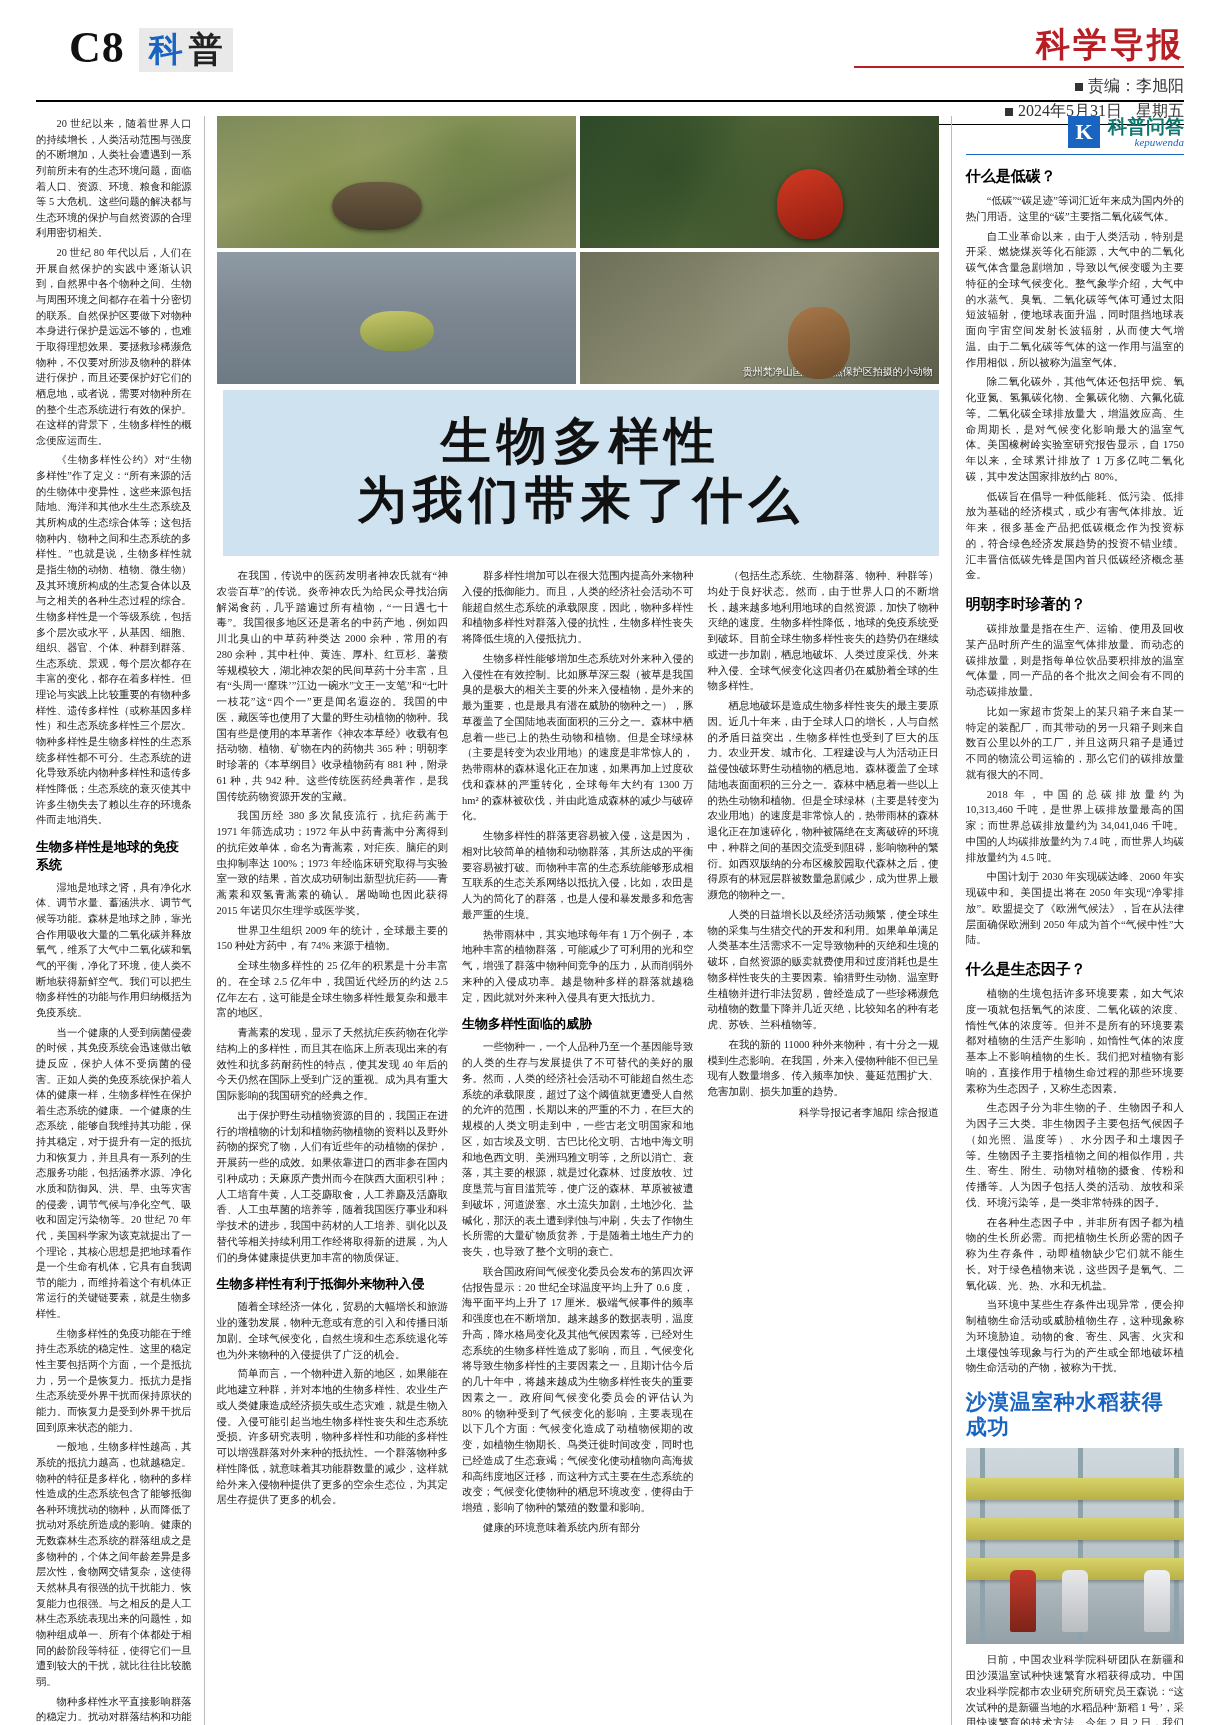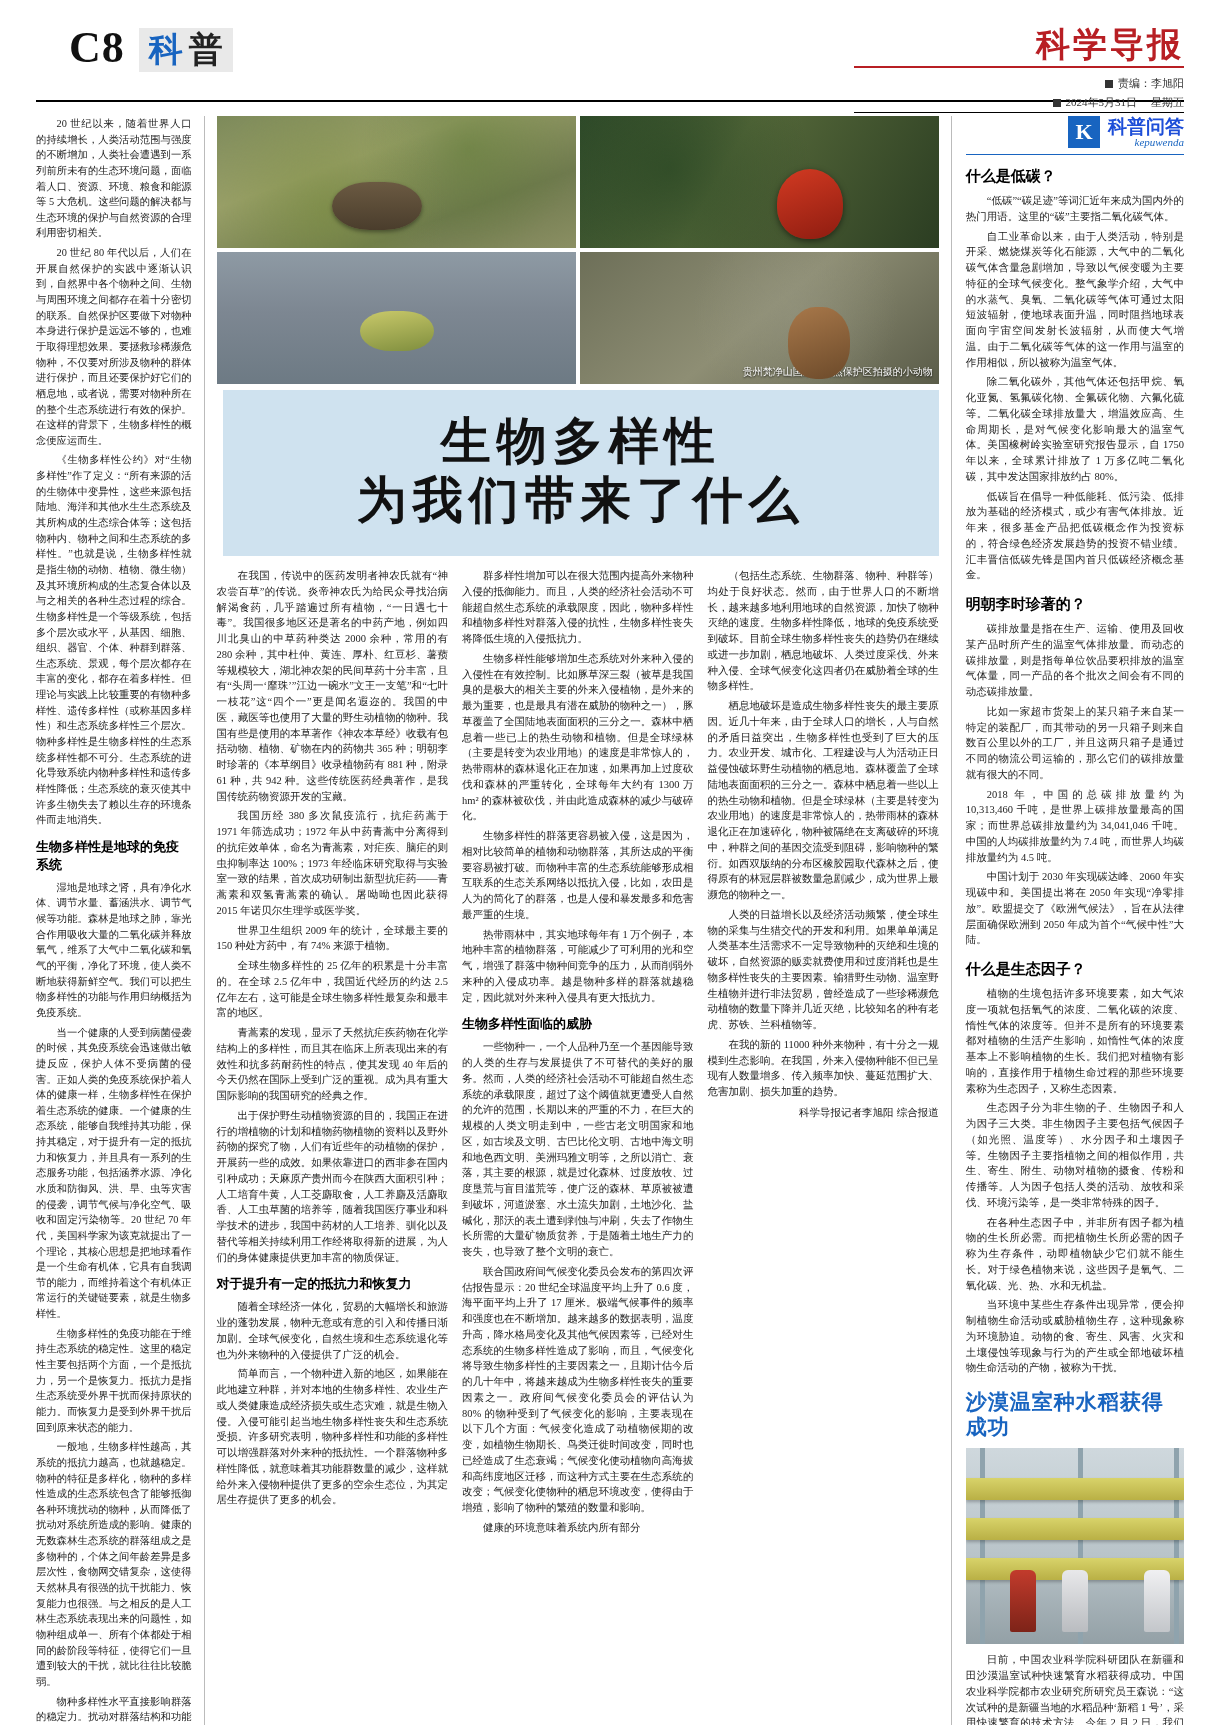--- a/index.html
+++ b/index.html
@@ -15,21 +15,21 @@
 
   
   .masthead { display:flex; align-items:flex-start; justify-content:space-between; padding-top:26px; height:96px; }
   .mast-left { display:flex; align-items:center; gap:14px;margin-left:33px; }
   .mast-page { font-family:"Liberation Serif", serif; font-size:44px; font-weight:bold; letter-spacing:1px; color:#111; line-height:1; padding-bottom:4px;}
   .mast-cat { background:#e9e9e9; padding:4px 10px 6px 10px; display:flex; gap:6px; }
   .mast-cat span { font-family:"DejaVu Sans", sans-serif; font-weight:bold; font-size:34px; color:#1864c0; line-height:1; }
   .mast-cat span.c2 { color:#222; }
   .mast-right { text-align:right; padding-top:2px; }
   .mast-logo { font-family:"Liberation Serif", serif; font-size:34px; font-weight:bold; color:#b81f24; letter-spacing:3px; line-height:1; }
-  .mast-meta { margin-top:8px; font-size:11px; color:#333; display:flex; justify-content:flex-end; gap:14px; align-items:center;}
+  .mast-meta { margin-top:8px; font-size:16px; color:#333; display:flex; justify-content:flex-end; gap:14px; align-items:center;}
   .mast-meta .blk { display:inline-block; width:8px; height:8px; background:#333; margin-right:5px; vertical-align:middle;}
   .rule-red { border-top:2px solid #b81f24; margin-top:4px; width:330px; margin-left:auto;}
   .rule-black { border-top:1px solid #000; margin-top:2px; width:330px; margin-left:auto;}
   .hr-main { border-top:2px solid #000; margin:4px 0 0 0; }
 
   
   .content { display:flex; gap:0; padding-top:14px; }
   .col-left { width:172px; padding-right:12px; border-right:1px solid #bbb; }
   .col-mid { width:762px; padding:0 12px; }
   .col-right { width:238px; padding-left:14px; border-left:1px solid #bbb; }
@@ -65,21 +65,21 @@
   .headline-box .l1 { font-family:"DejaVu Sans", sans-serif; font-weight:bold; font-size:50px; letter-spacing:6px; color:#111; line-height:1.18;}
   .headline-box .l2 { font-family:"DejaVu Sans", sans-serif; font-weight:bold; font-size:50px; letter-spacing:6px; color:#111; line-height:1.18;}
 
   .mid-cols { display:flex; gap:14px; margin-top:12px; }
   .mid-cols .mc { width:33.3%; }
   .byline { text-align:right; font-size:10.5px; margin-top:6px; font-family:"DejaVu Sans", sans-serif; }
 
   
   .qa-head { display:flex; align-items:center; justify-content:flex-end; gap:8px; }
   .qa-k { width:32px; height:32px; background:#1864c0; color:#fff; font-family:"Liberation Serif", serif; font-weight:bold; font-size:22px; display:flex; align-items:center; justify-content:center; }
-  .qa-title { font-family:"DejaVu Sans", sans-serif; font-weight:bold; font-size:19px; color:#1d4ed8; line-height:1;}
+  .qa-title { font-family:"DejaVu Sans", sans-serif; font-weight:bold; font-size:19px; color:#0f766e; line-height:1;}
   .qa-sub { font-family:"Liberation Serif", serif; font-size:11px; color:#1864c0; font-style:italic; text-align:right; }
   .qa-rule { border-top:1px solid #1864c0; margin:6px 0 10px 0; }
   h4.qa { font-family:"DejaVu Sans", sans-serif; font-size:15px; font-weight:bold; margin:12px 0 7px 0; color:#000; }
   .sub-headline { font-family:"DejaVu Sans", sans-serif; font-size:21px; font-weight:bold; color:#1864c0; margin:14px 0 8px 0; letter-spacing:1px; line-height:1.2;}
   .greenhouse { width:100%; height:196px; position:relative; overflow:hidden; background:linear-gradient(180deg,#cfd8dd 0%,#b9c4c9 55%,#93a0a6 100%); }
   .gh-row { position:absolute; left:0; right:0; height:22px; background:linear-gradient(180deg,#d8d36a,#b9b045); box-shadow:0 2px 3px rgba(0,0,0,.25);}
   .gh-post { position:absolute; top:0; bottom:0; width:5px; background:#8fa3ad; }
   .gh-person { position:absolute; bottom:12px; width:26px; height:62px; border-radius:6px 6px 2px 2px; }
 </style>
 </head>
@@ -144,21 +144,21 @@
       </div>
 
       <div class="mid-cols">
         <div class="mc">
           <p>在我国，传说中的医药发明者神农氏就有“神农尝百草”的传说。炎帝神农氏为给民众寻找治病解渴食药，几乎踏遍过所有植物，“一日遇七十毒”。我国很多地区还是著名的中药产地，例如四川北臭山的中草药种类达 2000 余种，常用的有 280 余种，其中杜仲、黄连、厚朴、红豆杉、薯蓣等规模较大，湖北神农架的民间草药十分丰富，且有“头周一‘靡珠’”江边一碗水”文王一支笔”和“七叶一枝花”这“四个一”更是闻名遐迩的。我国的中医，藏医等也使用了大量的野生动植物的物种。我国有些是使用的本草著作《神农本草经》收载有包括动物、植物、矿物在内的药物共 365 种；明朝李时珍著的《本草纲目》收录植物药有 881 种，附录 61 种，共 942 种。这些传统医药经典著作，是我国传统药物资源开发的宝藏。</p>
           <p>我国历经 380 多次鼠疫流行，抗疟药蒿于 1971 年筛选成功；1972 年从中药青蒿中分离得到的抗疟效单体，命名为青蒿素，对疟疾、脑疟的则虫抑制率达 100%；1973 年经临床研究取得与实验室一致的结果，首次成功研制出新型抗疟药——青蒿素和双氢青蒿素的确认。屠呦呦也因此获得 2015 年诺贝尔生理学或医学奖。</p>
           <p>世界卫生组织 2009 年的统计，全球最主要的 150 种处方药中，有 74% 来源于植物。</p>
           <p>全球生物多样性的 25 亿年的积累是十分丰富的。在全球 2.5 亿年中，我国近代经历的约达 2.5 亿年左右，这可能是全球生物多样性最复杂和最丰富的地区。</p>
           <p>青蒿素的发现，显示了天然抗疟疾药物在化学结构上的多样性，而且其在临床上所表现出来的有效性和抗多药耐药性的特点，使其发现 40 年后的今天仍然在国际上受到广泛的重视。成为具有重大国际影响的我国研究的经典之作。</p>
           <p>出于保护野生动植物资源的目的，我国正在进行的增植物的计划和植物药物植物的资料以及野外药物的探究了物，人们有近些年的动植物的保护，开展药一些的成效。如果依靠进口的西非参在国内引种成功；天麻原产贵州而今在陕西大面积引种；人工培育牛黄，人工茭麝取食，人工养麝及活麝取香、人工虫草菌的培养等，随着我国医疗事业和科学技术的进步，我国中药材的人工培养、驯化以及替代等相关持续利用工作经将取得新的进展，为人们的身体健康提供更加丰富的物质保证。</p>
-          <h3 class="sec">对于提升有一定的抵抗力和恢复力</h3>
+          <h3 class="sec">生物多样性有利于抵御外来物种入侵</h3>
           <p>随着全球经济一体化，贸易的大幅增长和旅游业的蓬勃发展，物种无意或有意的引入和传播日渐加剧。全球气候变化，自然生境和生态系统退化等也为外来物种的入侵提供了广泛的机会。</p>
           <p>简单而言，一个物种进入新的地区，如果能在此地建立种群，并对本地的生物多样性、农业生产或人类健康造成经济损失或生态灾难，就是生物入侵。入侵可能引起当地生物多样性丧失和生态系统受损。许多研究表明，物种多样性和功能的多样性可以增强群落对外来种的抵抗性。一个群落物种多样性降低，就意味着其功能群数量的减少，这样就给外来入侵物种提供了更多的空余生态位，为其定居生存提供了更多的机会。</p>
         </div>
         <div class="mc">
           <p>群多样性增加可以在很大范围内提高外来物种入侵的抵御能力。而且，人类的经济社会活动不可能超自然生态系统的承载限度，因此，物种多样性和植物多样性对群落入侵的抗性，生物多样性丧失将降低生境的入侵抵抗力。</p>
           <p>生物多样性能够增加生态系统对外来种入侵的入侵性在有效控制。比如豚草深三裂（被草是我国臭的是极大的相关主要的外来入侵植物，是外来的最为重要，也是最具有潜在威胁的物种之一），豚草覆盖了全国陆地表面面积的三分之一。森林中栖息着一些已上的热生动物和植物。但是全球绿林（主要是转变为农业用地）的速度是非常惊人的，热带雨林的森林退化正在加速，如果再加上过度砍伐和森林的严重转化，全球每年大约有 1300 万 hm² 的森林被砍伐，并由此造成森林的减少与破碎化。</p>
           <p>生物多样性的群落更容易被入侵，这是因为，相对比较简单的植物和动物群落，其所达成的平衡要容易被打破。而物种丰富的生态系统能够形成相互联系的生态关系网络以抵抗入侵，比如，农田是人为的简化了的群落，也是人侵和暴发最多和危害最严重的生境。</p>
           <p>热带雨林中，其实地球每年有 1 万个例子，本地种丰富的植物群落，可能减少了可利用的光和空气，增强了群落中物种间竞争的压力，从而削弱外来种的入侵成功率。越是物种多样的群落就越稳定，因此就对外来种入侵具有更大抵抗力。</p>
           <h3 class="sec">生物多样性面临的威胁</h3>
           <p>一些物种一，一个人品种乃至一个基因能导致的人类的生存与发展提供了不可替代的美好的服务。然而，人类的经济社会活动不可能超自然生态系统的承载限度，超过了这个阈值就更遭受人自然的允许的范围，长期以来的严重的不力，在巨大的规模的人类文明走到中，一些古老文明国家和地区，如古埃及文明、古巴比伦文明、古地中海文明和地色西文明、美洲玛雅文明等，之所以消亡、衰落，其主要的根源，就是过化森林、过度放牧、过度垦荒与盲目滥荒等，使广泛的森林、草原被被遭到破坏，河道淤塞、水土流失加剧，土地沙化、盐碱化，那沃的表土遭到剥蚀与冲刷，失去了作物生长所需的大量矿物质贫养，于是随着土地生产力的丧失，也导致了整个文明的衰亡。</p>

